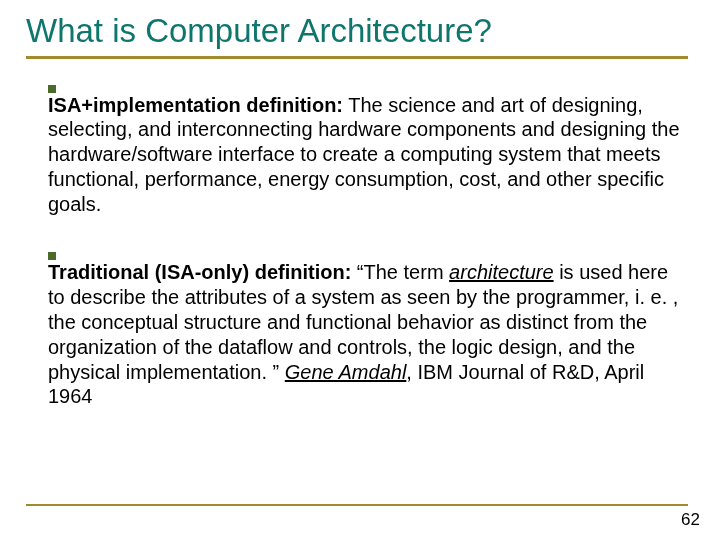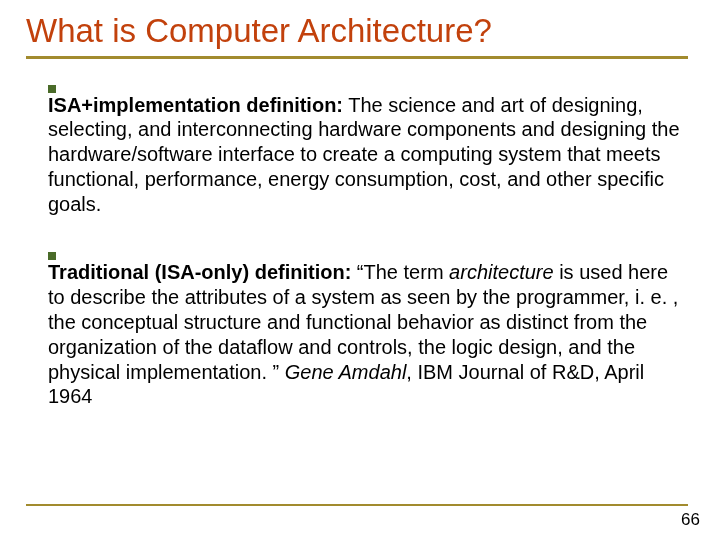--- a/index.html
+++ b/index.html
@@ -13,21 +13,21 @@
   .slide {
     width: 720px;
     height: 540px;
     padding: 12px 32px 0 26px;
     position: relative;
   }
   .title {
     font-family: Arial, Helvetica, sans-serif;
     font-size: 33px;
     font-weight: 400;
-    color: #c2410c;
+    color: #0f766e;
     letter-spacing: 0px;
     margin-bottom: 6px;
   }
   .rule {
     height: 2.5px;
     background: #a28b2e;
     margin: 0 0 18px 0;
   }
   .rule-bottom {
     height: 2px;
@@ -55,21 +55,21 @@
     margin-top: 8px;
     margin-right: 18px;
   }
   .body {
     flex: 1 1 auto;
     font-size: 20px;
     line-height: 1.24;
     color: #000;
   }
   .body b { font-weight: 700; }
-  .body i { font-style: italic; }
+  .body i { font-style: italic; text-decoration: underline; }
   .pagenum {
     position: absolute;
     right: 20px;
     bottom: 10px;
     font-family: Arial, sans-serif;
     font-size: 17px;
     color: #000;
   }
 </style>
 </head>
@@ -91,14 +91,14 @@
     <div class="item">
       <div class="bullet"></div>
       <div class="body">
         <b>Traditional (ISA-only) definition:</b><span> “The term </span><i>architecture</i><span> is used here to describe the attributes of a system as seen by the programmer, i. e. , the conceptual structure and functional behavior as distinct from the organization of the dataflow and controls, the logic design, and the physical implementation. ” </span><i>Gene Amdahl</i><span>, IBM Journal of R&amp;D, April 1964</span>
       </div>
     </div>
 
   </div>
 
   <div class="rule-bottom"></div>
-  <div class="pagenum">66</div>
+  <div class="pagenum">62</div>
 </div>
 
 </body></html>

